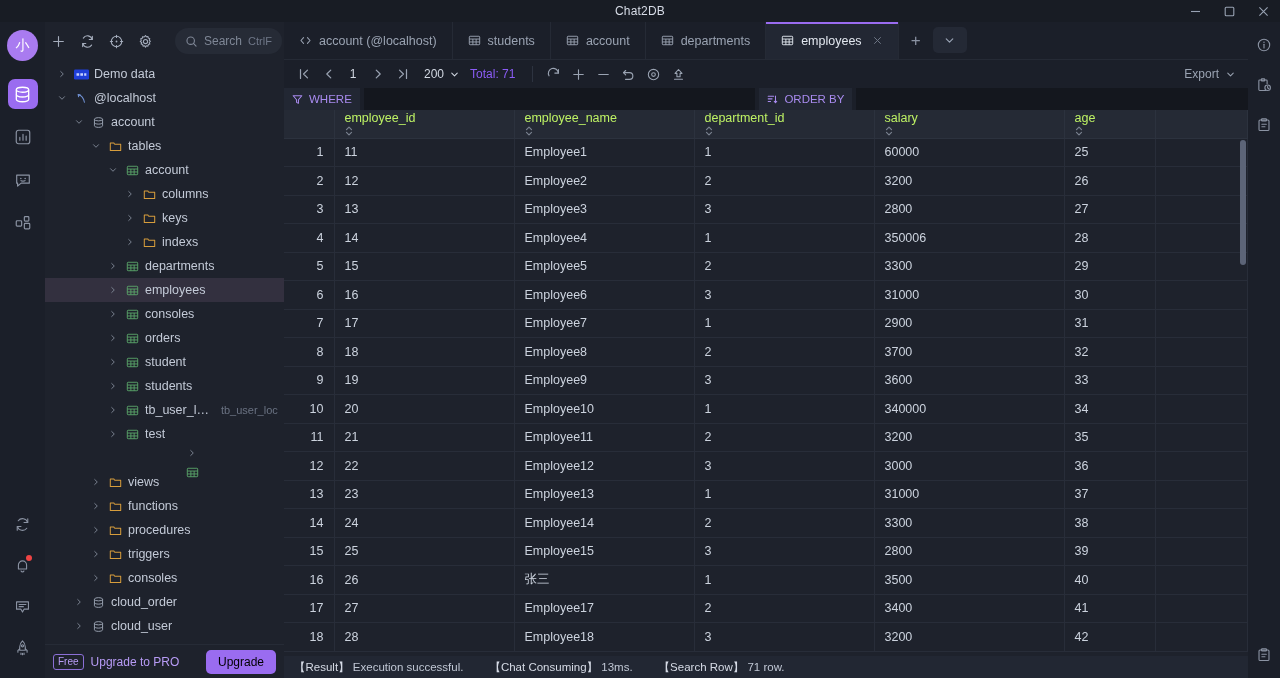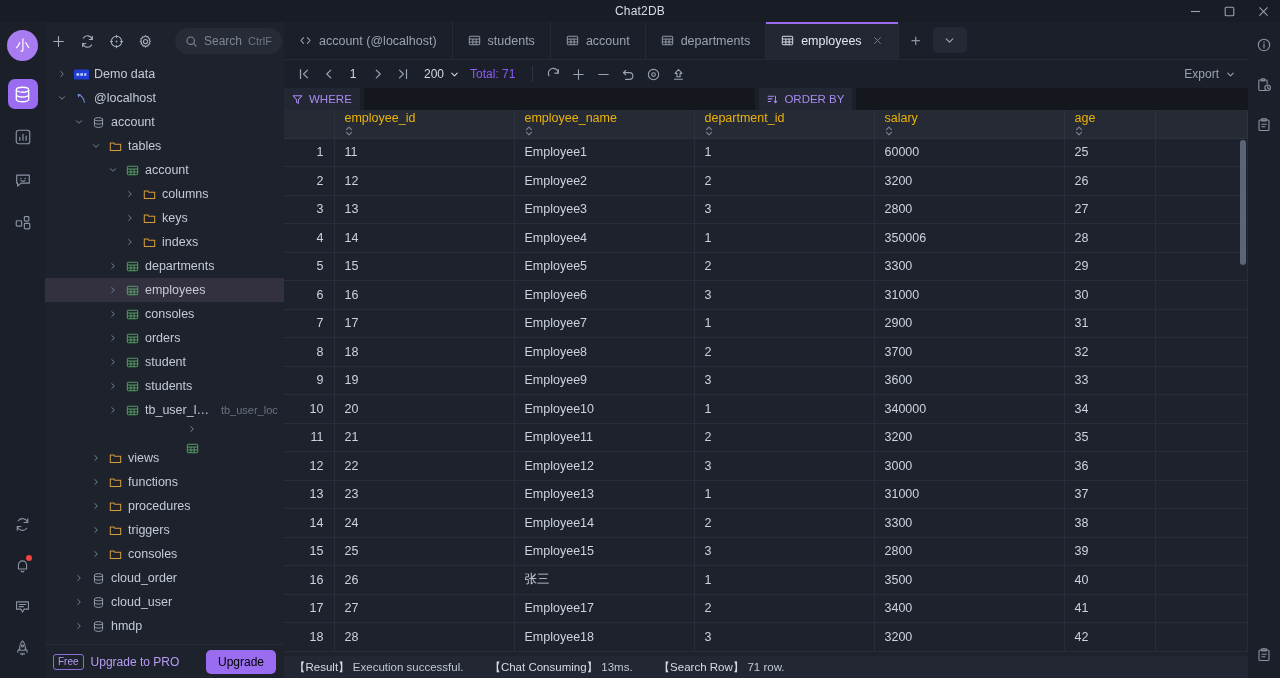--- a/index.html
+++ b/index.html
@@ -131,21 +131,21 @@
   .fbtn {
     display: flex; align-items: center; gap: 6px; padding: 0 8px;
     font-size: 11.5px; color: #a98bf0; background: #222733;
   }
   .finput { flex: 1 1 auto; background: #14171e; }
 
   
   .tablewrap { flex: 1 1 auto; min-height: 0; position: relative; overflow: hidden; background: #1e222c; }
   table.grid { width: 100%; border-collapse: collapse; table-layout: fixed; }
   table.grid th {
-    height: 28px; background: #252a35; color: #eab308; font-size: 12.5px; font-weight: normal;
+    height: 28px; background: #252a35; color: #bef264; font-size: 12.5px; font-weight: normal;
     text-align: left; padding: 0 10px; border-right: 1px solid #2c323e; border-bottom: 1px solid #2c323e;
     white-space: nowrap;
   }
   table.grid th .sorter { color: #79818f; font-size: 9px; margin-left: 6px; letter-spacing: -1px; }
   table.grid td {
     height: 28.5px; font-size: 12.5px; color: #ccd3de; padding: 0 10px;
     border-right: 1px solid #282d39; border-bottom: 1px solid #282d39; white-space: nowrap;
     overflow: hidden; text-overflow: ellipsis;
   }
   td.rownum, th.rownum { color: #aab2c0; text-align: right; padding-right: 10px; width: 50px; }
@@ -521,20 +521,34 @@
               </svg>
             </span>
             <span class="tico">
               <svg width="13" height="13" viewBox="0 0 16 16" fill="none" stroke="#5aa469" stroke-width="1.15">
                 <rect x="1.6" y="2.8" width="12.8" height="10.4" rx="1"></rect>
                 <path d="M1.6 6.2h12.8M1.6 9.8h12.8M6 6.2v7M10 6.2v7"></path>
               </svg>
             </span>
             <span class="tlabel">tb_user_local</span>
             <span class="tcomment">tb_user_local</span>
+          </div>
+          <div class="tnode" style="padding-left: 61px;">
+            <span class="caret">
+              <svg width="10" height="10" viewBox="0 0 14 14" fill="none" stroke="currentColor" stroke-width="1.4" stroke-linecap="round" stroke-linejoin="round">
+                <path d="M5.2 3.5L8.8 7l-3.6 3.5"></path>
+              </svg>
+            </span>
+            <span class="tico">
+              <svg width="13" height="13" viewBox="0 0 16 16" fill="none" stroke="#5aa469" stroke-width="1.15">
+                <rect x="1.6" y="2.8" width="12.8" height="10.4" rx="1"></rect>
+                <path d="M1.6 6.2h12.8M1.6 9.8h12.8M6 6.2v7M10 6.2v7"></path>
+              </svg>
+            </span>
+            <span class="tlabel">test</span>
           </div>
           <div class="tnode" style="padding-left: 61px; flex-direction: column;">
             <span class="caret">
               <svg width="10" height="10" viewBox="0 0 14 14" fill="none" stroke="currentColor" stroke-width="1.4" stroke-linecap="round" stroke-linejoin="round">
                 <path d="M5.2 3.5L8.8 7l-3.6 3.5"></path>
               </svg>
             </span>
             <span class="tico">
               <svg width="13" height="13" viewBox="0 0 16 16" fill="none" stroke="#5aa469" stroke-width="1.15">
                 <rect x="1.6" y="2.8" width="12.8" height="10.4" rx="1"></rect>

